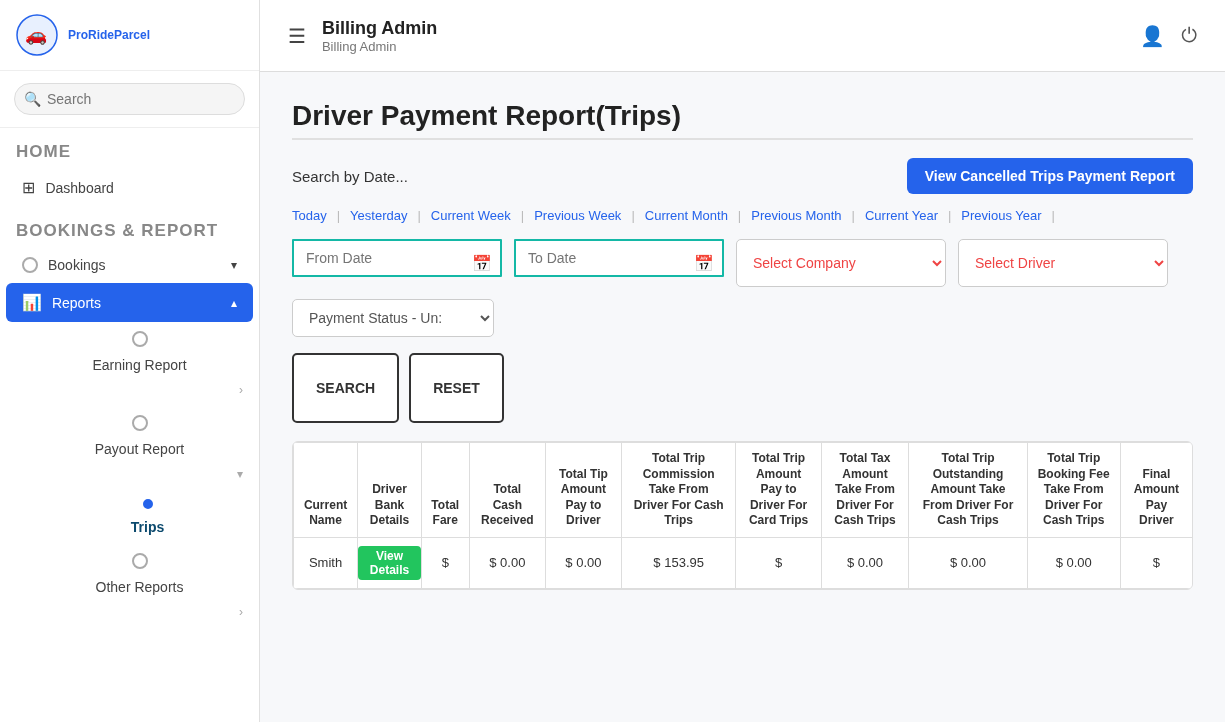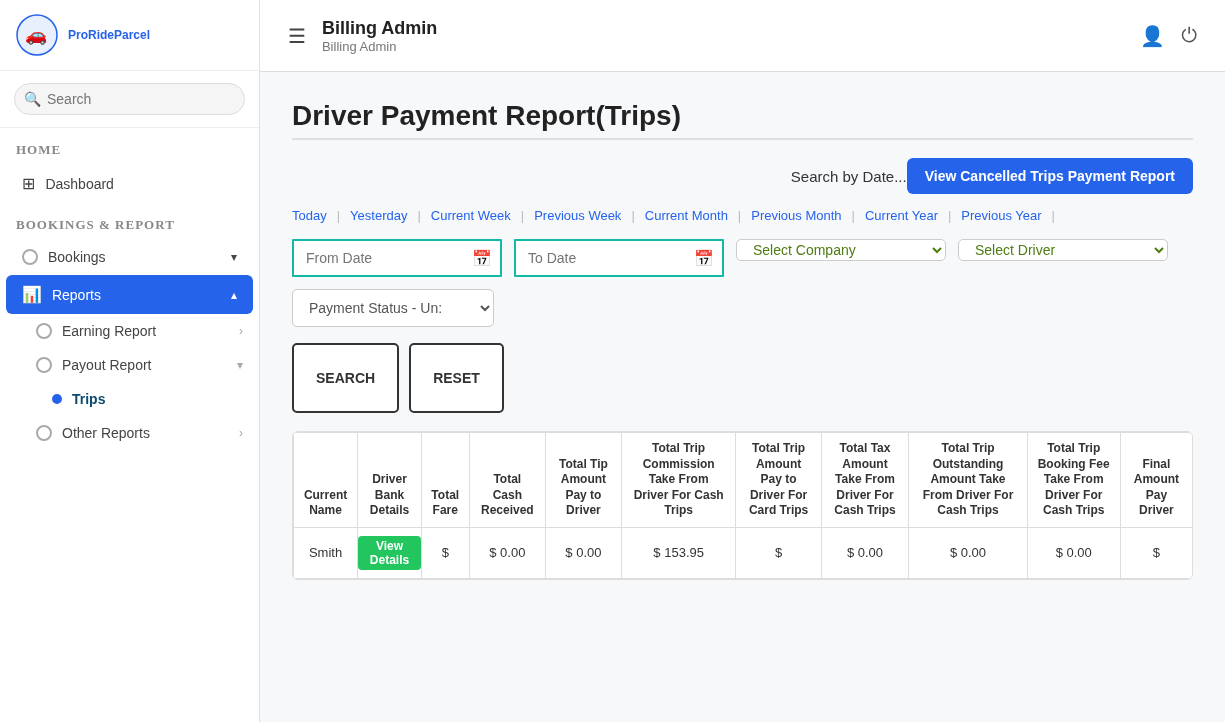--- a/index.html
+++ b/index.html
@@ -52,26 +52,25 @@
     }
     .search-wrap .s-icon {
       position: absolute;
       left: 10px;
       top: 50%;
       transform: translateY(-50%);
       color: #888;
       font-size: 14px;
     }
     .sidebar-section-title {
-      font-size: 13px;
+      font-size: 17px;
       font-weight: bold;
       color: #888;
       padding: 14px 16px 6px;
       letter-spacing: 1px;
-      font-family: Liberation Serif, serif;
     }
     .sidebar-item {
       display: flex;
       align-items: center;
       padding: 10px 16px;
       cursor: pointer;
       color: #444;
       font-size: 14px;
       gap: 10px;
       border-radius: 4px;
@@ -85,20 +84,21 @@
     .sidebar-item .item-icon { font-size: 16px; }
     .sidebar-item .chevron { margin-left: auto; font-size: 12px; }
     .sidebar-sub-item {
       display: flex;
       align-items: center;
       padding: 9px 16px 9px 36px;
       cursor: pointer;
       color: #444;
       font-size: 14px;
       gap: 10px;
+      flex-direction: column;
     }
     .sub-dot {
       width: 10px;
       height: 10px;
       border-radius: 50%;
       border: 2px solid #aaa;
       display: inline-block;
     }
     .sub-dot.active-dot {
       background: #2563eb;
@@ -159,21 +159,21 @@
     .page-title-divider {
       border: none;
       border-top: 2px solid #e0e0e0;
       margin-bottom: 18px;
     }
 
     
     .filter-row {
       display: flex;
       align-items: center;
-      justify-content: flex-end;
+      justify-content: space-between;
       margin-bottom: 14px;
     }
     .search-by-date {
       font-size: 15px;
       color: #333;
       font-weight: 500;
     }
     .btn-cancelled {
       background: #2563eb;
       color: #fff;
@@ -235,25 +235,25 @@
       font-size: 16px;
       pointer-events: none;
     }
     .select-wrap {
       flex: 1;
       min-width: 160px;
       max-width: 210px;
     }
     .select-wrap select {
       width: 100%;
-      padding: 1px 12px;
+      padding: 14px 12px;
       border: 1px solid #ccc;
       border-radius: 5px;
       font-size: 14px;
-      color: #4d7c0f;
+      color: #ef4444;
       background: #fff;
       outline: none;
       appearance: auto;
     }
 
     
     .payment-row {
       display: flex;
       gap: 12px;
       margin-bottom: 16px;

